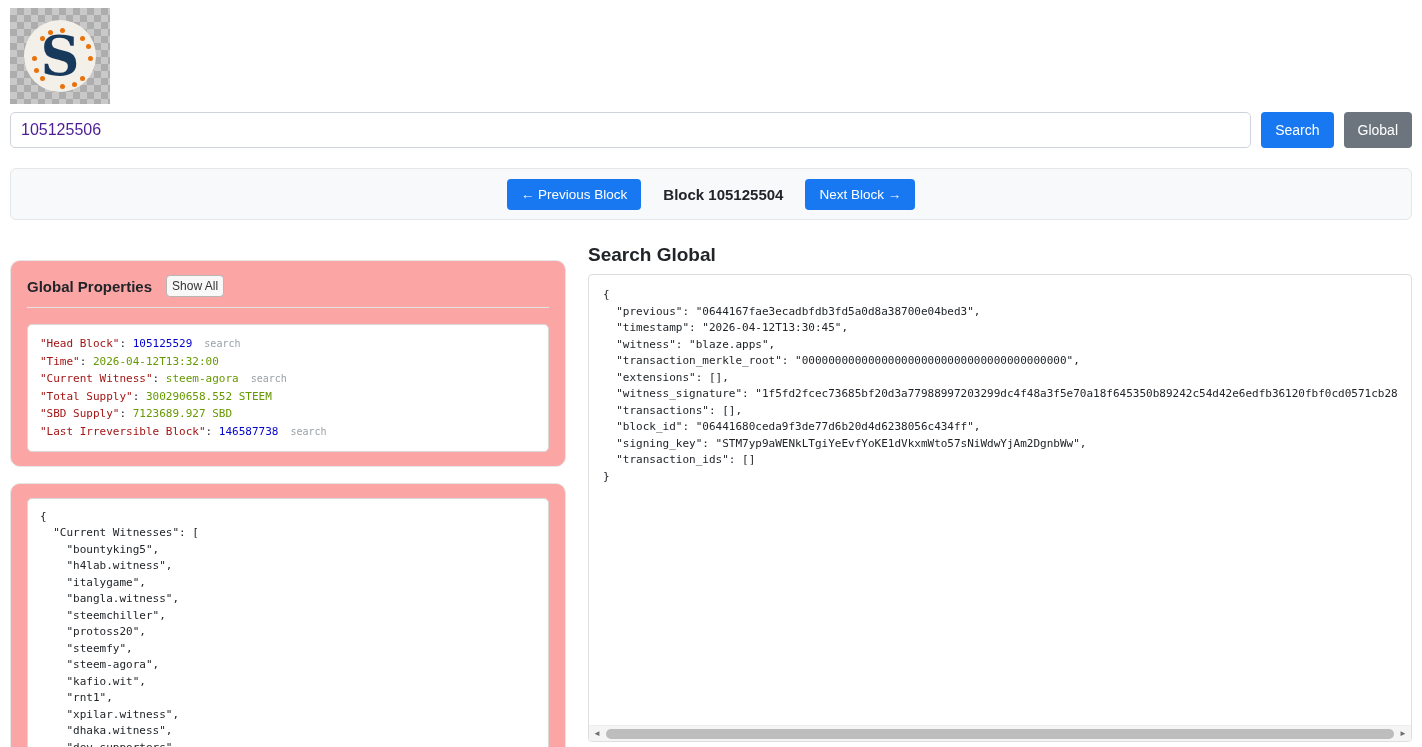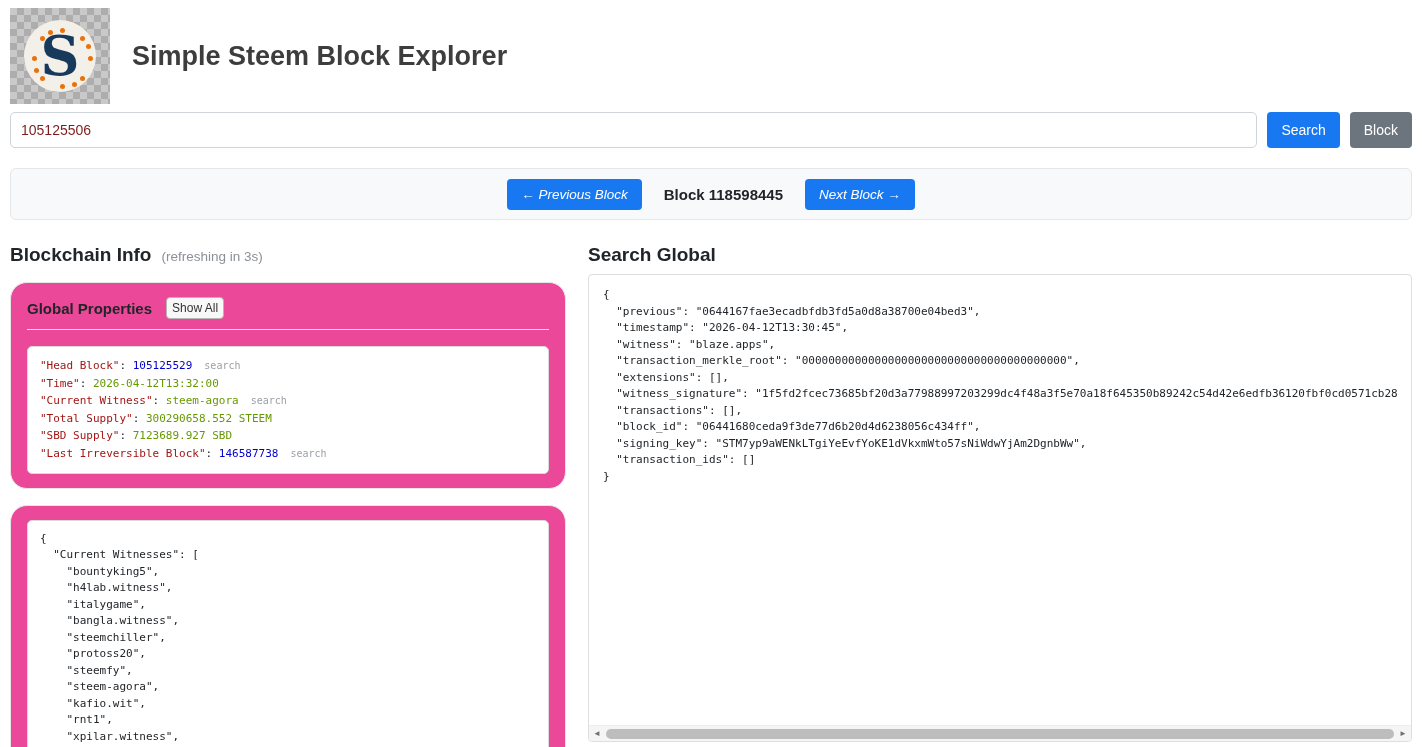--- a/index.html
+++ b/index.html
@@ -23,42 +23,42 @@
                            0 -28px 0 #e8720c, 20px -20px 0 #e8720c,
                            26px -12px 0 #e8720c, -26px 12px 0 #e8720c,
                            12px 26px 0 #e8720c, -12px -26px 0 #e8720c; }
   .logo-letter { position: relative; font-family: "DejaVu Serif", serif; font-weight: 700;
                  font-size: 54px; color: #17395c; line-height: 1; }
   h1 { margin: 0; font-size: 27px; font-weight: 700; color: #3d3d3d; }
 
   
   .search-row { display: flex; gap: 10px; margin-top: 8px; }
   .search-row input { flex: 1; height: 34px; border: 1px solid #ced4da; border-radius: 5px;
-                      padding: 0 10px; font-size: 14px; color: #7f1d1d; outline: none; }
+                      padding: 0 10px; font-size: 16px; color: #4c1d95; outline: none; }
   .btn { border: none; border-radius: 4px; color: #fff; font-size: 14px; padding: 0 14px;
          height: 36px; cursor: pointer; font-family: inherit; white-space: nowrap; }
   .btn.primary { background: #1778f2; }
   .btn.secondary { background: #6c757d; }
 
   
   .block-nav { margin-top: 20px; background: #f8f9fa; border: 1px solid #e4e6e8; border-radius: 6px;
                height: 50px; display: flex; align-items: center; justify-content: center; gap: 14px; }
-  .block-nav .btn { height: 31px; font-size: 13.5px; font-style: italic; }
+  .block-nav .btn { height: 31px; font-size: 13.5px; }
   .block-title { font-weight: 700; font-size: 15px; color: #212529; margin: 0 8px; }
 
   
   .columns { display: flex; gap: 22px; margin-top: 24px; align-items: flex-start; }
   .col-left { width: 556px; flex: none; }
   .col-right { flex: 1; min-width: 0; }
 
   .section-head { display: flex; align-items: baseline; gap: 10px; }
   h2 { font-size: 19px; margin: 0; color: #212529; font-weight: 700; }
   .muted { color: #8a9096; font-size: 13.5px; }
 
-  .card { border: 1px solid #e6e6e6; border-radius: 17px; margin-top: 16px; padding: 14px 16px; background: #ec4899; }
+  .card { border: 1px solid #e6e6e6; border-radius: 10px; margin-top: 16px; padding: 14px 16px; background: #fca5a5; }
   .card-head { display: flex; align-items: center; gap: 14px; padding-bottom: 10px;
                border-bottom: 1px solid #e3e3e3; margin-bottom: 16px; }
   h3 { font-size: 15px; margin: 0; color: #212529; font-weight: 700; }
   .btn-small { font-size: 12px; padding: 3px 5px; border: 1px solid #b6b6b6; background: #f8f8f8;
                border-radius: 4px; color: #333; cursor: pointer; font-family: inherit; }
 
   .code-box { border: 1px solid #d9d9d9; border-radius: 5px; padding: 10px 12px;
               font-family: "DejaVu Sans Mono", monospace; font-size: 11px; line-height: 1.6;
               color: #212529; background: #fff; }
   .gp-key { color: #a31515; }
@@ -85,42 +85,37 @@
 <body>
 
 <div class="page">
 
   <header>
     <div class="logo">
       <span class="logo-circle"></span>
       <span class="logo-dots"></span>
       <span class="logo-letter">S</span>
     </div>
-    <h1>Simple Steem Block Explorer</h1>
   </header>
 
   <div class="search-row">
     <input type="text" value="105125506" style="">
     <button class="btn primary">Search</button>
-    <button class="btn secondary">Block</button>
+    <button class="btn secondary">Global</button>
   </div>
 
   <div class="block-nav">
     <button class="btn primary">← Previous Block</button>
-    <div class="block-title">Block 118598445</div>
+    <div class="block-title">Block 105125504</div>
     <button class="btn primary">Next Block →</button>
   </div>
 
   <div class="columns">
 
     <div class="col-left">
-      <div class="section-head">
-        <h2>Blockchain Info</h2>
-        <span class="muted">(refreshing in 3s)</span>
-      </div>
 
       <div class="card">
         <div class="card-head">
           <h3>Global Properties</h3>
           <button class="btn-small">Show All</button>
         </div>
         <div class="code-box">
             <div><span class="gp-key">"Head Block"</span>: <span class="gp-val num">105125529</span><a class="gp-search" href="#">search</a></div>
             <div><span class="gp-key">"Time"</span>: <span class="gp-val str">2026-04-12T13:32:00</span></div>
             <div><span class="gp-key">"Current Witness"</span>: <span class="gp-val str">steem-agora</span><a class="gp-search" href="#">search</a></div>

